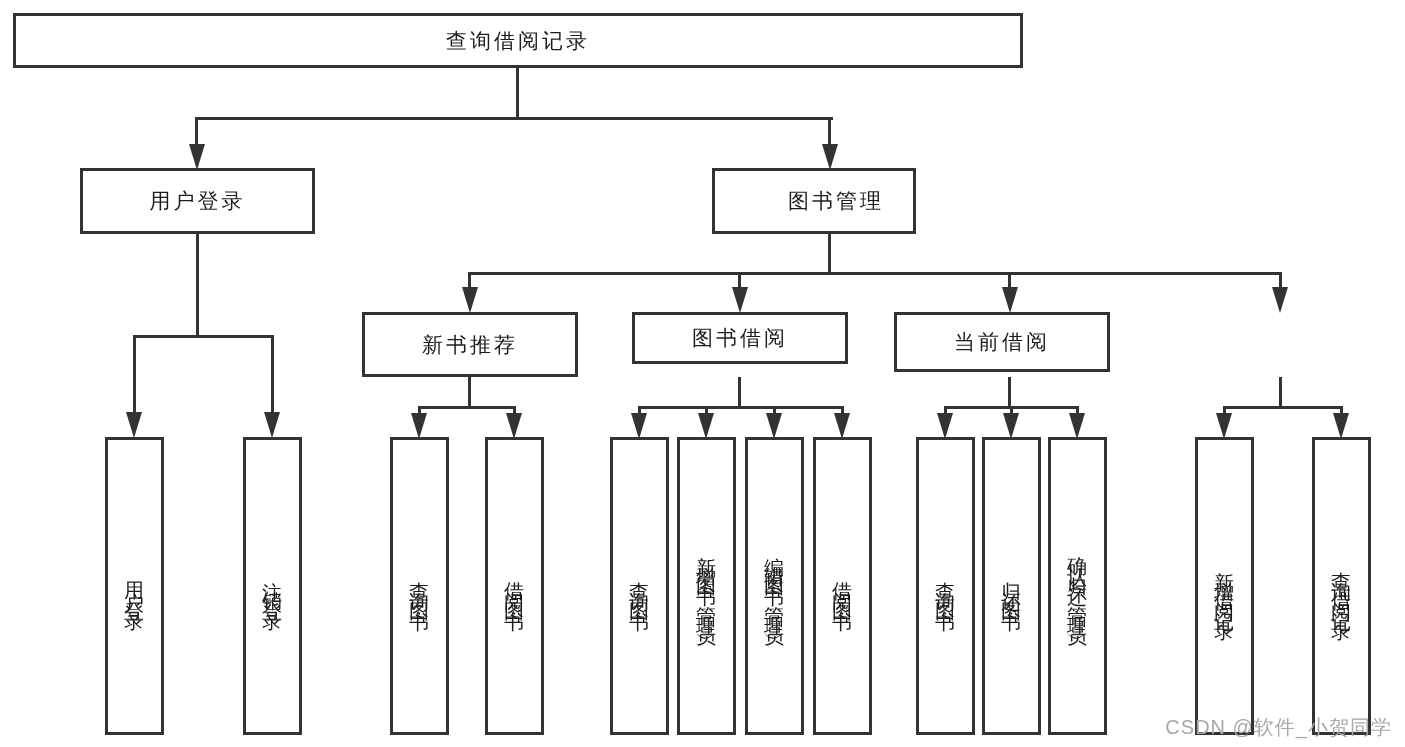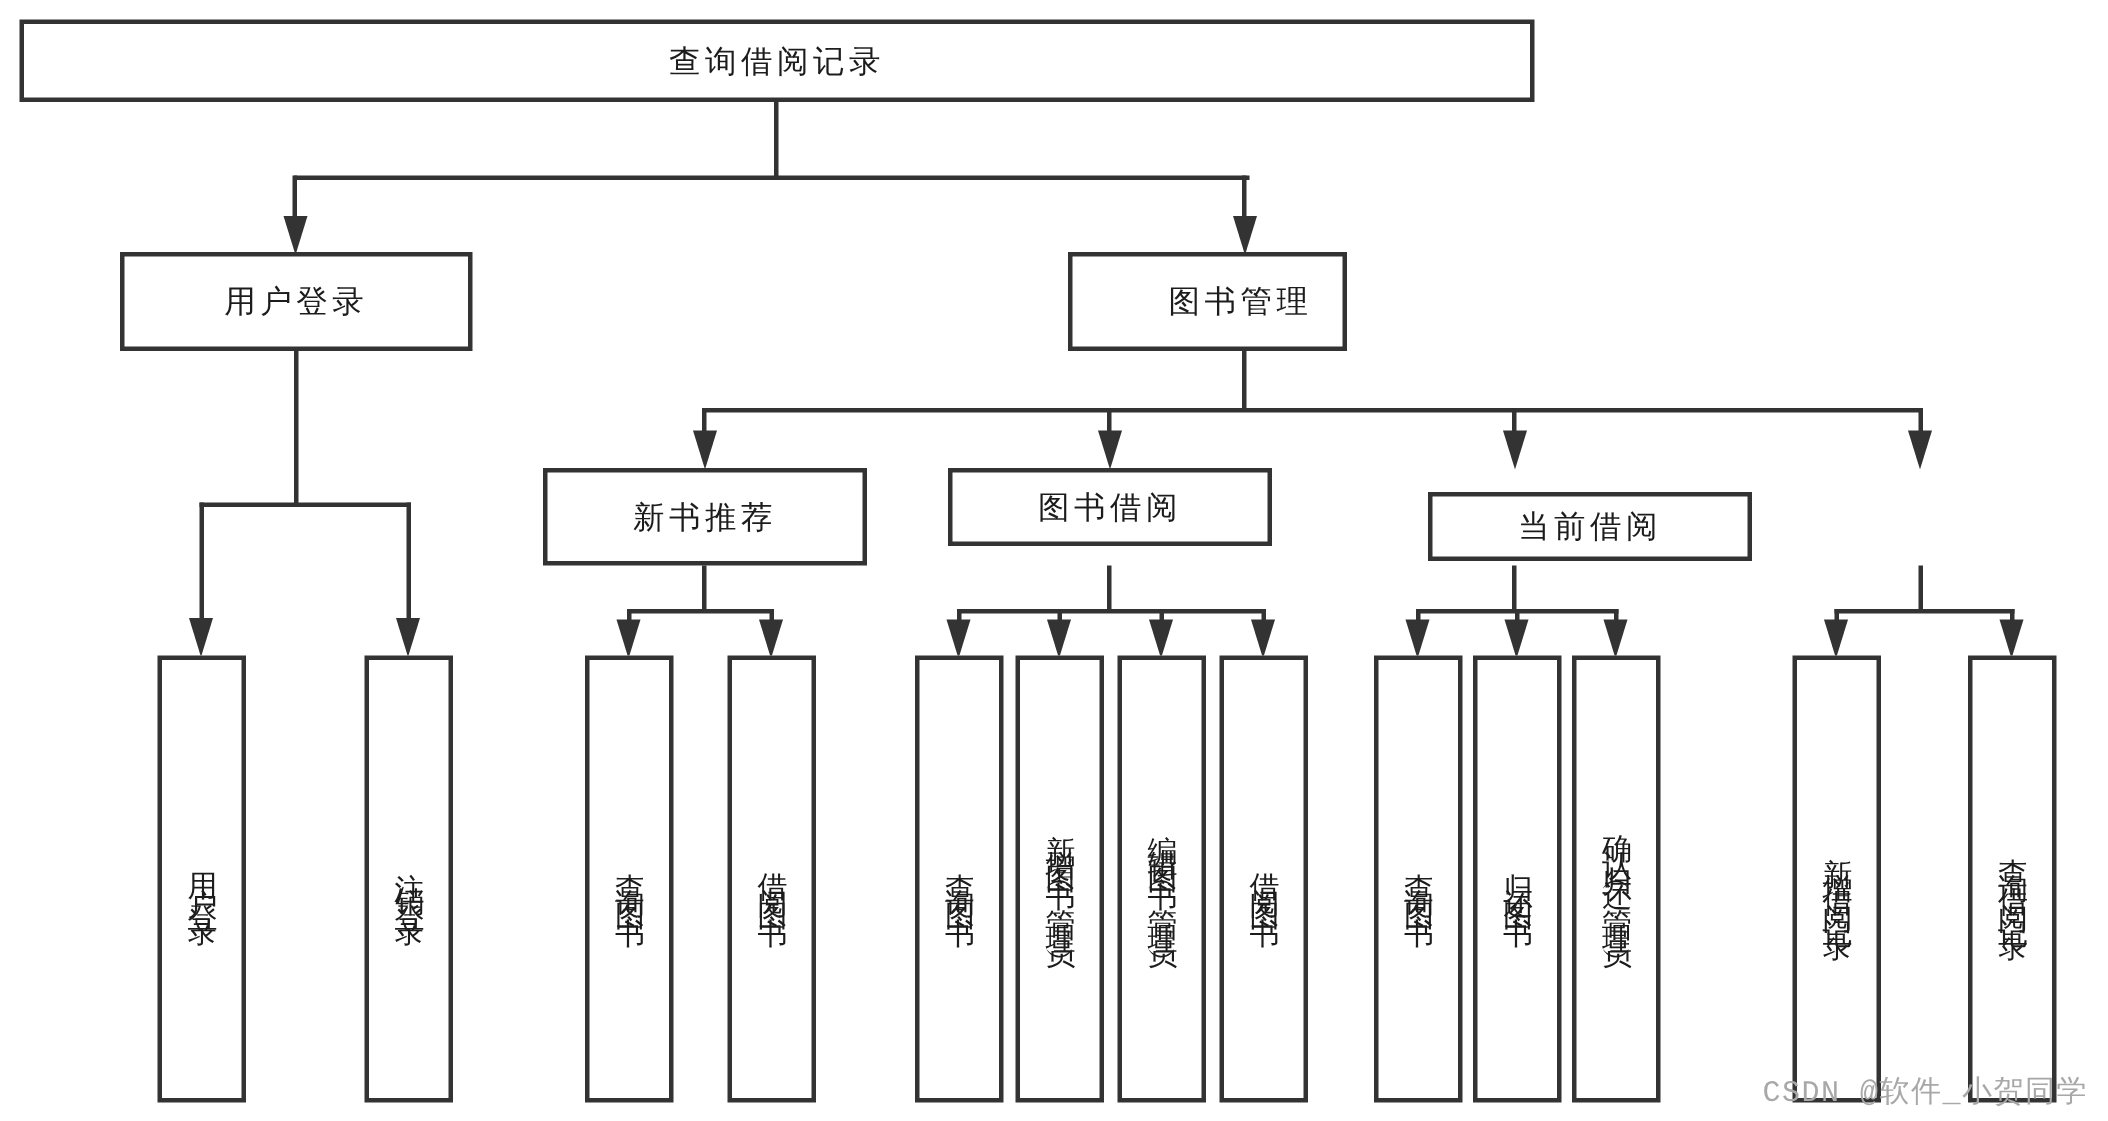--- a/index.html
+++ b/index.html
@@ -40,21 +40,21 @@
   <div class="box" style="left:13px;top:13px;width:1010px;height:55px;">查询借阅记录</div>
 
   <div class="vl" style="left:516px;top:68px;height:51px;"></div>
   <div class="hl" style="left:196px;top:117px;width:637px;"></div>
   <div class="vl" style="left:195px;top:117px;height:30px;"></div>
   <div class="vl" style="left:828px;top:117px;height:30px;"></div>
   <i class="arw" style="left:189px;top:144px;"></i>
   <i class="arw" style="left:822px;top:144px;"></i>
 
   <div class="box" style="left:80px;top:168px;width:235px;height:66px;">用户登录</div>
-  <div class="box" style="left:712px;top:168px;width:186px;height:66px;padding-left:44px;">图书管理</div>
+  <div class="box" style="left:712px;top:168px;width:204px;height:66px;padding-left:44px;">图书管理</div>
 
   <div class="vl" style="left:196px;top:234px;height:103px;"></div>
   <div class="hl" style="left:133px;top:335px;width:141px;"></div>
   <div class="vl" style="left:133px;top:335px;height:80px;"></div>
   <div class="vl" style="left:271px;top:335px;height:80px;"></div>
   <i class="arw" style="left:126px;top:412px;"></i>
   <i class="arw" style="left:264px;top:412px;"></i>
 
   <div class="vl" style="left:828px;top:234px;height:40px;"></div>
   <div class="hl" style="left:468px;top:272px;width:814px;"></div>
@@ -62,21 +62,21 @@
   <div class="vl" style="left:738px;top:272px;height:18px;"></div>
   <div class="vl" style="left:1008px;top:272px;height:18px;"></div>
   <div class="vl" style="left:1279px;top:272px;height:18px;"></div>
   <i class="arw" style="left:462px;top:287px;"></i>
   <i class="arw" style="left:732px;top:287px;"></i>
   <i class="arw" style="left:1002px;top:287px;"></i>
   <i class="arw" style="left:1272px;top:287px;"></i>
 
   <div class="box" style="left:362px;top:312px;width:216px;height:65px;">新书推荐</div>
   <div class="box" style="left:632px;top:312px;width:216px;height:52px;">图书借阅</div>
-  <div class="box" style="left:952px;top:312px;width:216px;height:46px;margin-top:16px;">当前借阅</div>
+  <div class="box" style="left:894px;top:312px;width:216px;height:60px;">当前借阅</div>
 
   <div class="vl" style="left:468px;top:377px;height:31px;"></div>
   <div class="hl" style="left:418px;top:406px;width:97px;"></div>
   <div class="vl" style="left:418px;top:406px;height:10px;"></div>
   <div class="vl" style="left:513px;top:406px;height:10px;"></div>
   <i class="arw" style="left:411px;top:413px;"></i>
   <i class="arw" style="left:506px;top:413px;"></i>
 
   <div class="vl" style="left:738px;top:377px;height:31px;"></div>
   <div class="hl" style="left:638px;top:406px;width:206px;"></div>
@@ -142,15 +142,15 @@
     <span>确认归还（管理员）</span>
   </div>
 
   <div class="box tall" style="left:1195px;">
     <span>新增借阅记录</span>
   </div>
   <div class="box tall" style="left:1312px;">
     <span>查询借阅记录</span>
   </div>
 
-  <div class="wm" style="right:13px;top:714px;font-family:Liberation Mono, monospace;">CSDN @软件_小贺同学</div>
+  <div class="wm" style="right:13px;top:714px;">CSDN @软件_小贺同学</div>
 
 </div>
 
 </body></html>

